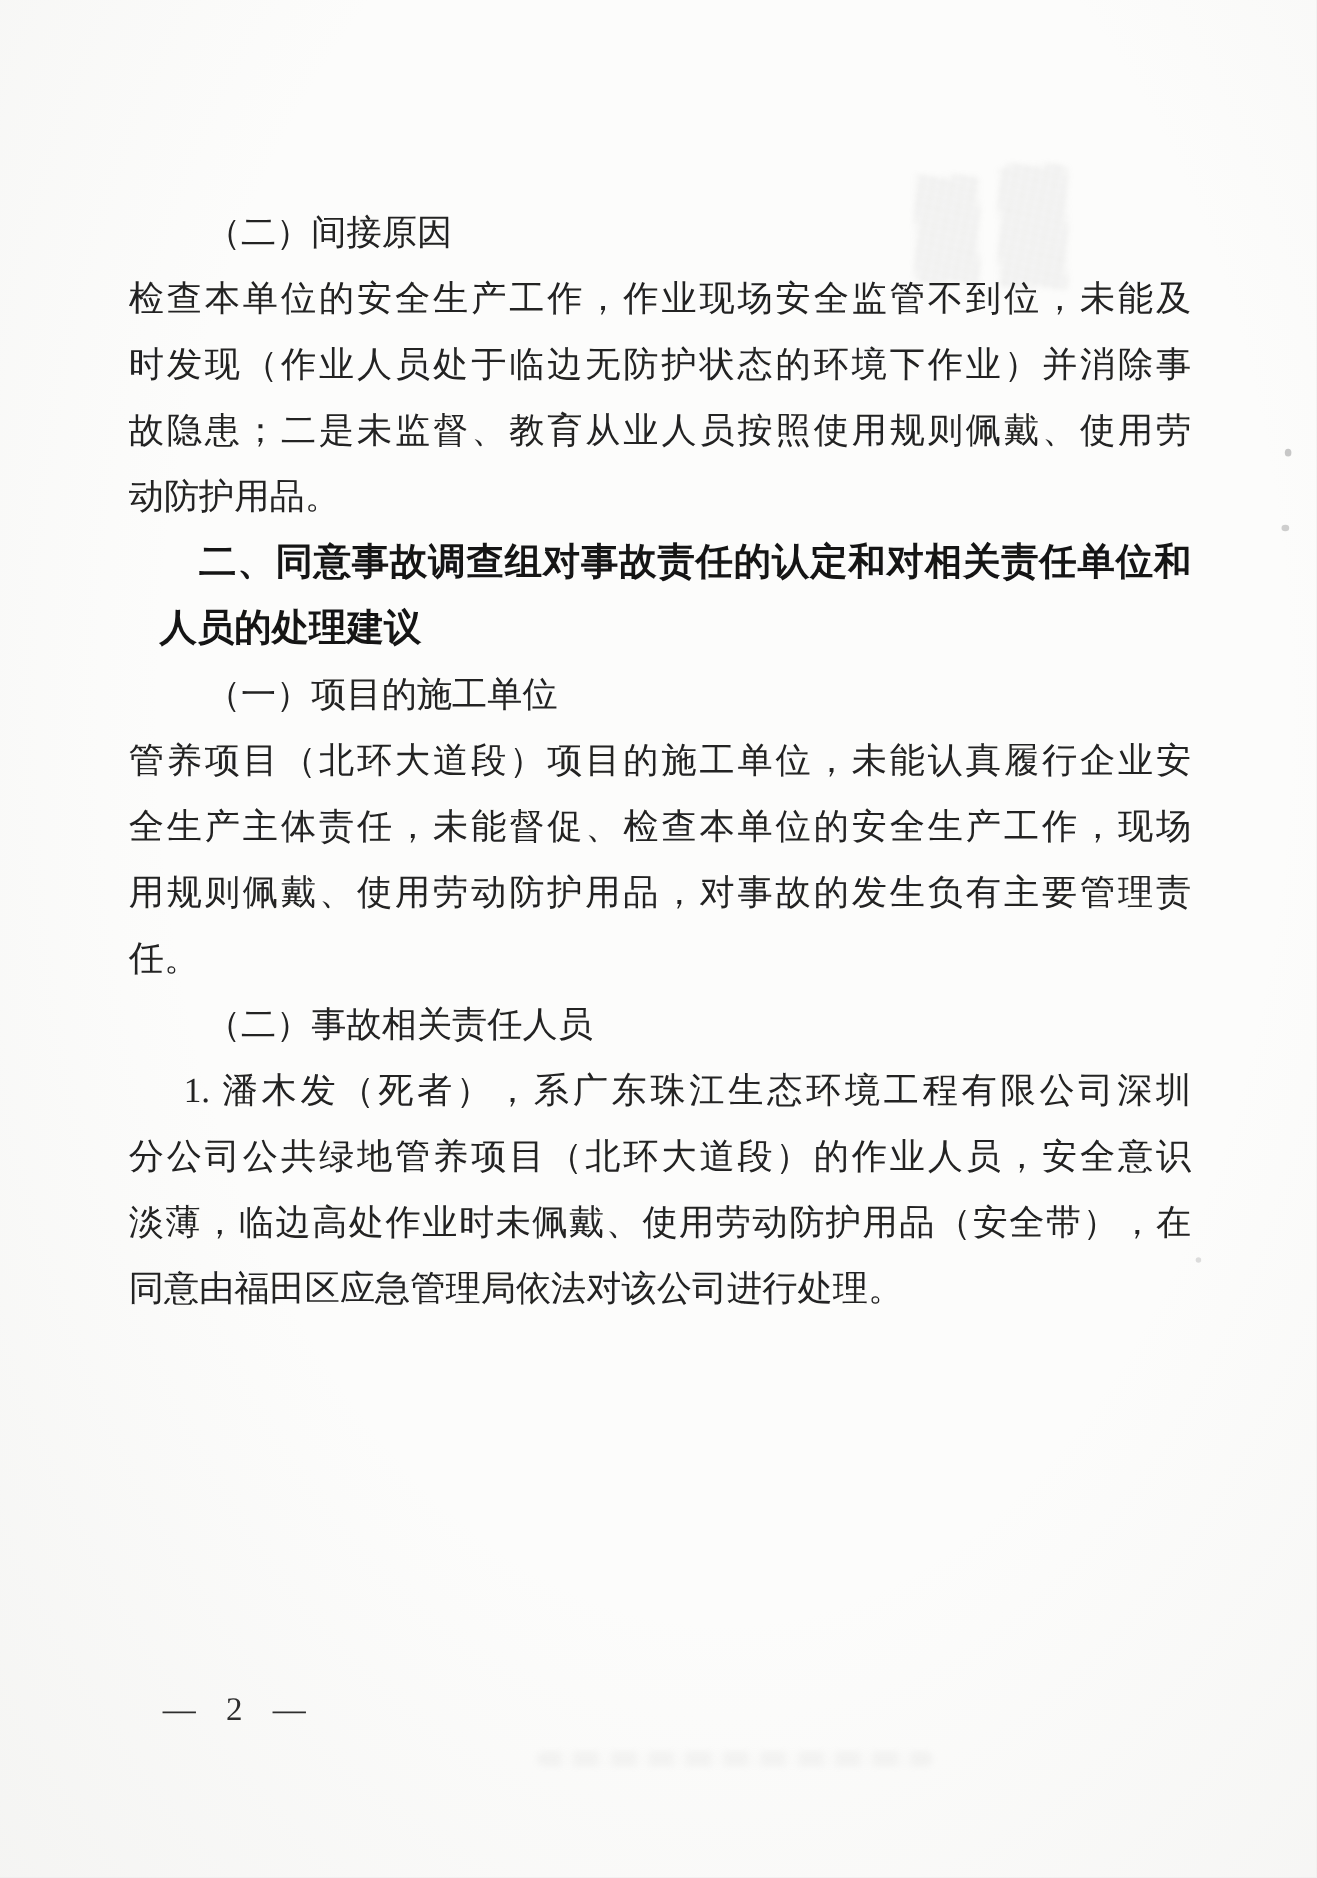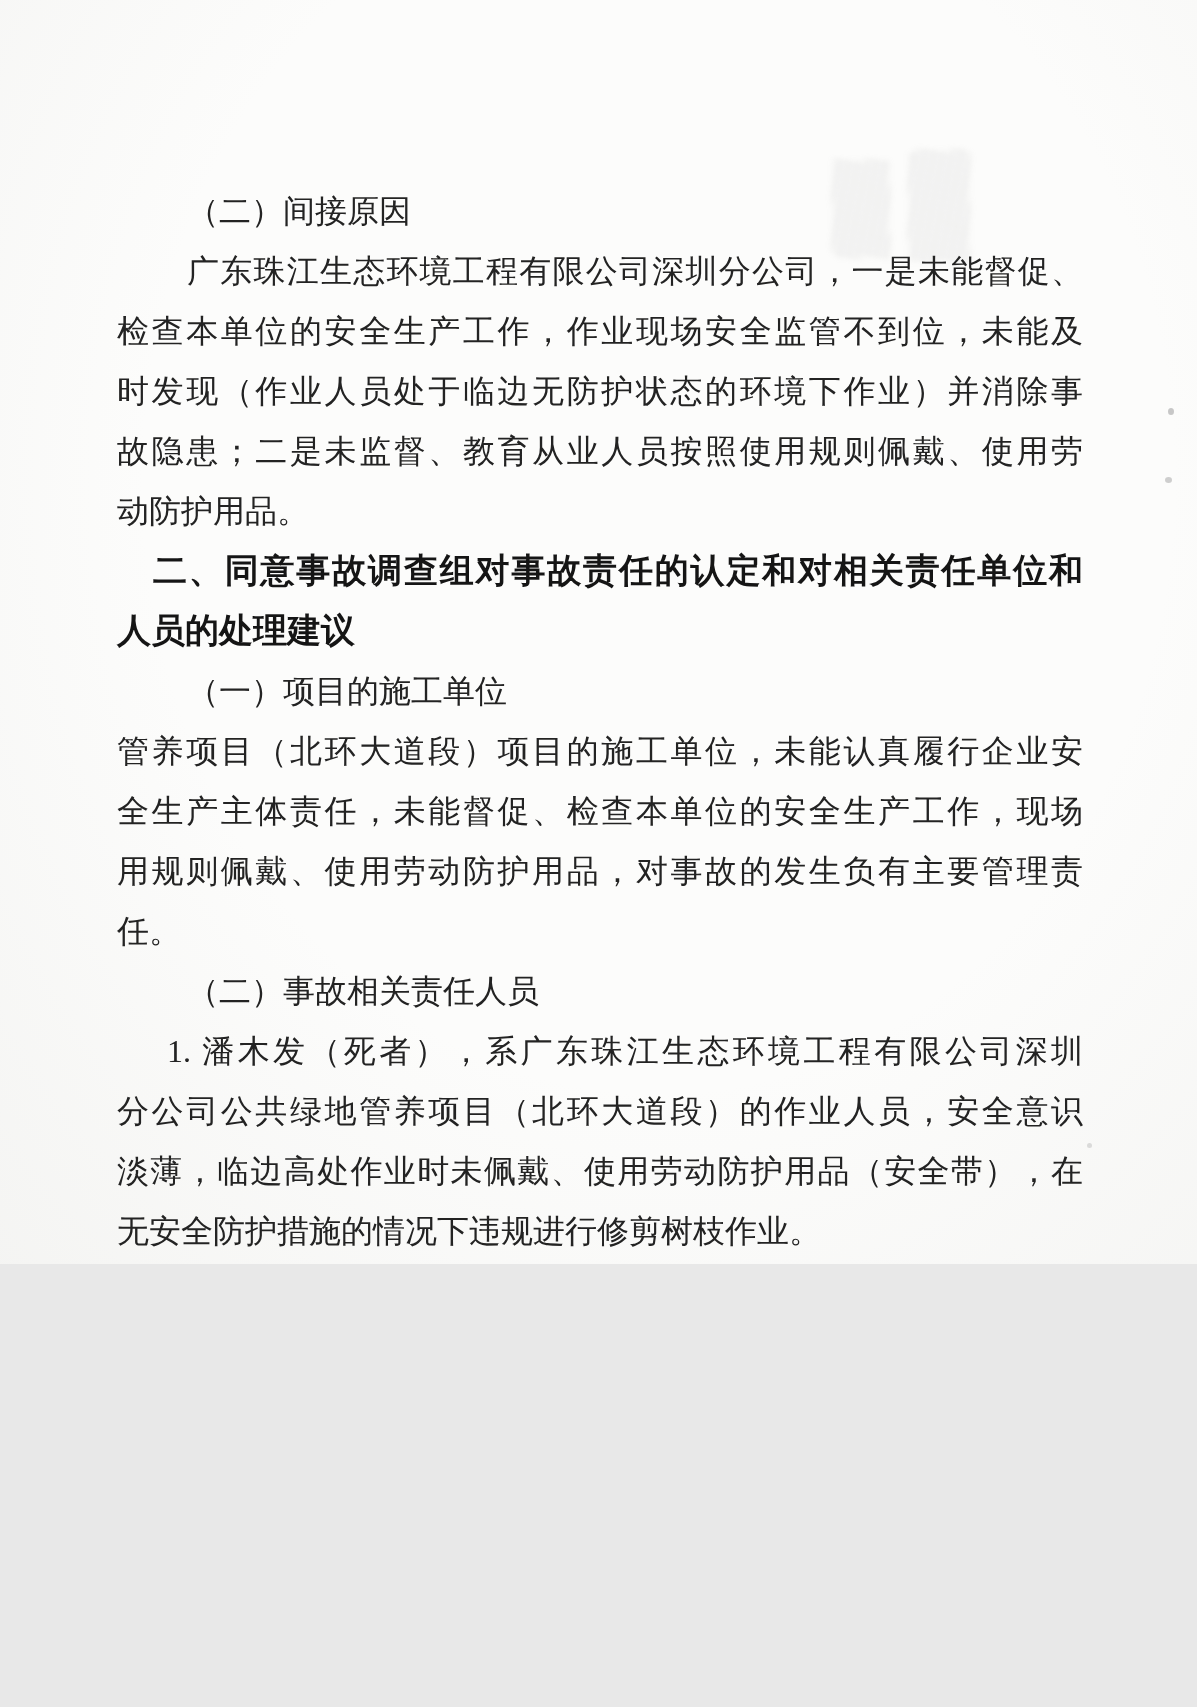--- a/index.html
+++ b/index.html
@@ -1,19 +1,19 @@
 <!DOCTYPE html>
 <html><head>
 <meta charset="utf-8">
 <style>
   html, body { margin: 0; padding: 0; background: #e8e8e8; }
   .sheet {
     position: relative;
     width: 1197px;
-    height: 1264px;
+    height: 1707px;
     margin: 0 auto;
     background:
       radial-gradient(ellipse at 55% 38%, rgba(255,255,255,0) 0%, rgba(255,255,255,0) 55%, rgba(210,210,205,0.18) 100%),
       #fcfcfb;
     overflow: hidden;
     font-family: "Liberation Serif", serif;
     color: #222;
   }
   .text-col {
     position: absolute;
@@ -29,24 +29,25 @@
     color: #232323;
     text-align: justify;
     text-align-last: left;
     overflow: visible;
   }
   .jl { text-align-last: justify; }
   .ind { padding-left: 70px; }
   .indh { padding-left: 36px; }
   .indnum { padding-left: 50px; }
   .hd {
-    font-family: Liberation Serif, serif;
+    font-family: Liberation Sans, sans-serif;
     font-weight: 700;
     font-size: 34px;
     color: #151515;
+    margin-left: 28px;
   }
   .page-number {
     position: absolute;
     left: 148px;
     top: 1538px;
     font-size: 30px;
     letter-spacing: 10px;
     color: #2e2e2e;
     font-family: "Liberation Serif", serif;
   }
@@ -90,21 +91,20 @@
 <div class="sheet">
 
   <div class="bleed">
     <div class="blob b1"></div>
     <div class="blob b2"></div>
   </div>
 
   <div class="text-col">
     <div class="ln ind">（二）间接原因</div>
 
-    <div class="ln ind jl">广东珠江生态环境工程有限公司深圳分公司，一是未能督促、</div>
     <div class="ln jl">检查本单位的安全生产工作，作业现场安全监管不到位，未能及</div>
     <div class="ln jl">时发现（作业人员处于临边无防护状态的环境下作业）并消除事</div>
     <div class="ln jl">故隐患；二是未监督、教育从业人员按照使用规则佩戴、使用劳</div>
     <div class="ln">动防护用品。</div>
 
     <div class="ln hd indh jl">二、同意事故调查组对事故责任的认定和对相关责任单位和</div>
     <div class="ln hd">人员的处理建议</div>
 
     <div class="ln ind">（一）项目的施工单位</div>
 
@@ -112,21 +112,21 @@
     <div class="ln jl">全生产主体责任，未能督促、检查本单位的安全生产工作，现场</div>
     <div class="ln jl">用规则佩戴、使用劳动防护用品，对事故的发生负有主要管理责</div>
     <div class="ln">任。</div>
 
 
     <div class="ln ind">（二）事故相关责任人员</div>
 
     <div class="ln indnum jl">1. 潘木发（死者），系广东珠江生态环境工程有限公司深圳</div>
     <div class="ln jl">分公司公共绿地管养项目（北环大道段）的作业人员，安全意识</div>
     <div class="ln jl">淡薄，临边高处作业时未佩戴、使用劳动防护用品（安全带），在</div>
-    <div class="ln">无安全防护措施的情况下违规进行修剪树枝作业。</div>
+    <div class="ln">同意由福田区应急管理局依法对该公司进行处理。</div>
   </div>
 
   <div class="page-number">— 2 —</div>
 
   <div class="smudge"></div>
   <div class="speck s1"></div>
   <div class="speck s2"></div>
   <div class="speck s3"></div>
 
 </div>

